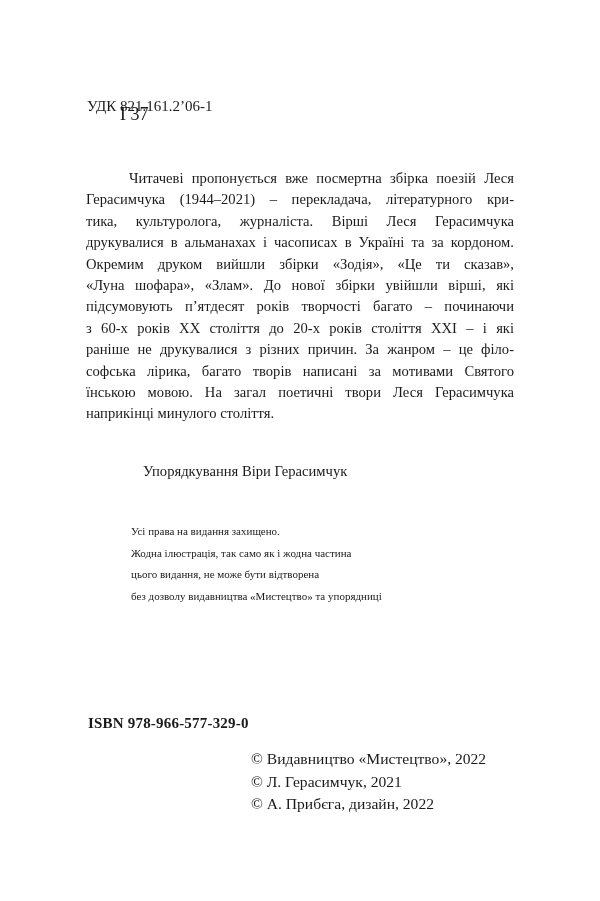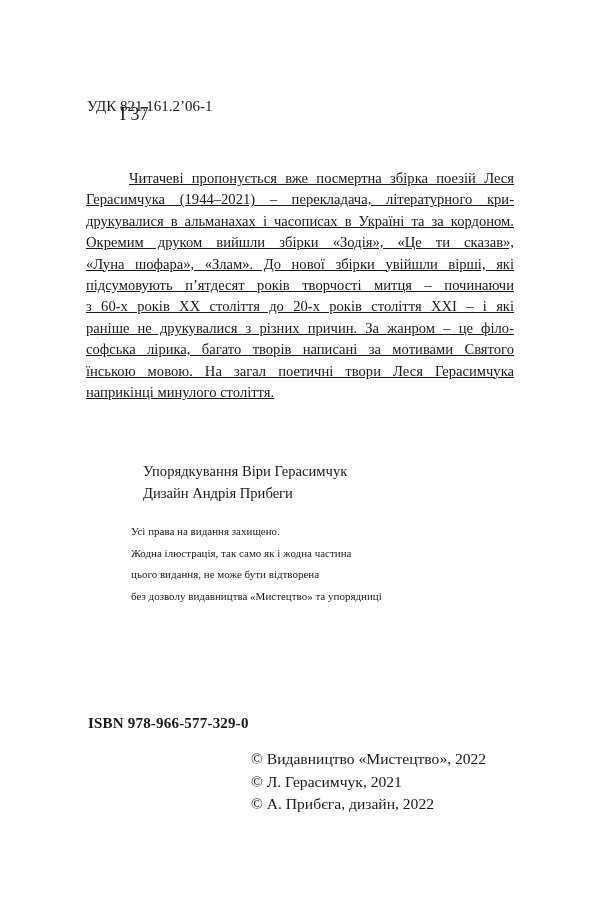--- a/index.html
+++ b/index.html
@@ -35,21 +35,20 @@
       width: 428px;
       font-size: 14.6px;
       line-height: 21.4px;
     }
     .para .ln {
       display: block;
       text-align: justify;
       text-align-last: justify;
       white-space: nowrap;
       height: 21.4px;
-      text-decoration: underline;
     }
     .para .ln.first { padding-left: 43px; }
     .para .ln.last { text-align-last: left; }
     .credits {
       left: 131px;
       top: 461px;
       font-size: 14.6px;
       line-height: 21.5px;
       margin-left: 12px;
     }
@@ -77,34 +76,34 @@
   </style>
 </head>
 <body>
 
 <div class="abs udk">УДК 821.161.2’06-1</div>
 <div class="abs udk-code2">Г37</div>
 
 <div class="abs para">
   <span class="ln first">Читачеві пропонується вже посмертна збірка поезій Леся</span>
   <span class="ln">Герасимчука (1944–2021) – перекладача, літературного кри-</span>
+  <span class="ln">тика, культуролога, журналіста. Вірші Леся Герасимчука</span>
   <span class="ln">друкувалися в альманахах і часописах в Україні та за кордоном.</span>
   <span class="ln">Окремим друком вийшли збірки «Зодія», «Це ти сказав»,</span>
   <span class="ln">«Луна шофара», «Злам». До нової збірки увійшли вірші, які</span>
-  <span class="ln">підсумовують п’ятдесят років творчості митця – починаючи</span>
+  <span class="ln">підсумовують п’ятдесят років творчості багато – починаючи</span>
   <span class="ln">з 60-х років ХХ століття до 20-х років століття ХХІ – і які</span>
   <span class="ln">раніше не друкувалися з різних причин. За жанром – це філо-</span>
   <span class="ln">софська лірика, багато творів написані за мотивами Святого</span>
   <span class="ln">їнською мовою. На загал поетичні твори Леся Герасимчука</span>
   <span class="ln last">наприкінці минулого століття.</span>
 </div>
 
 <div class="abs credits">
   <span class="line">Упорядкування Віри Герасимчук</span>
-  <span class="line">Дизайн Андрія Прибеги</span>
 </div>
 
 <div class="abs rights">
   <span class="line">Усі права на видання захищено.</span>
   <span class="line">Жодна ілюстрація, так само як і жодна частина</span>
   <span class="line">цього видання, не може бути відтворена</span>
   <span class="line">без дозволу видавництва «Мистецтво» та упорядниці</span>
 </div>
 
 <div class="abs isbn">ISBN 978-966-577-329-0</div>

